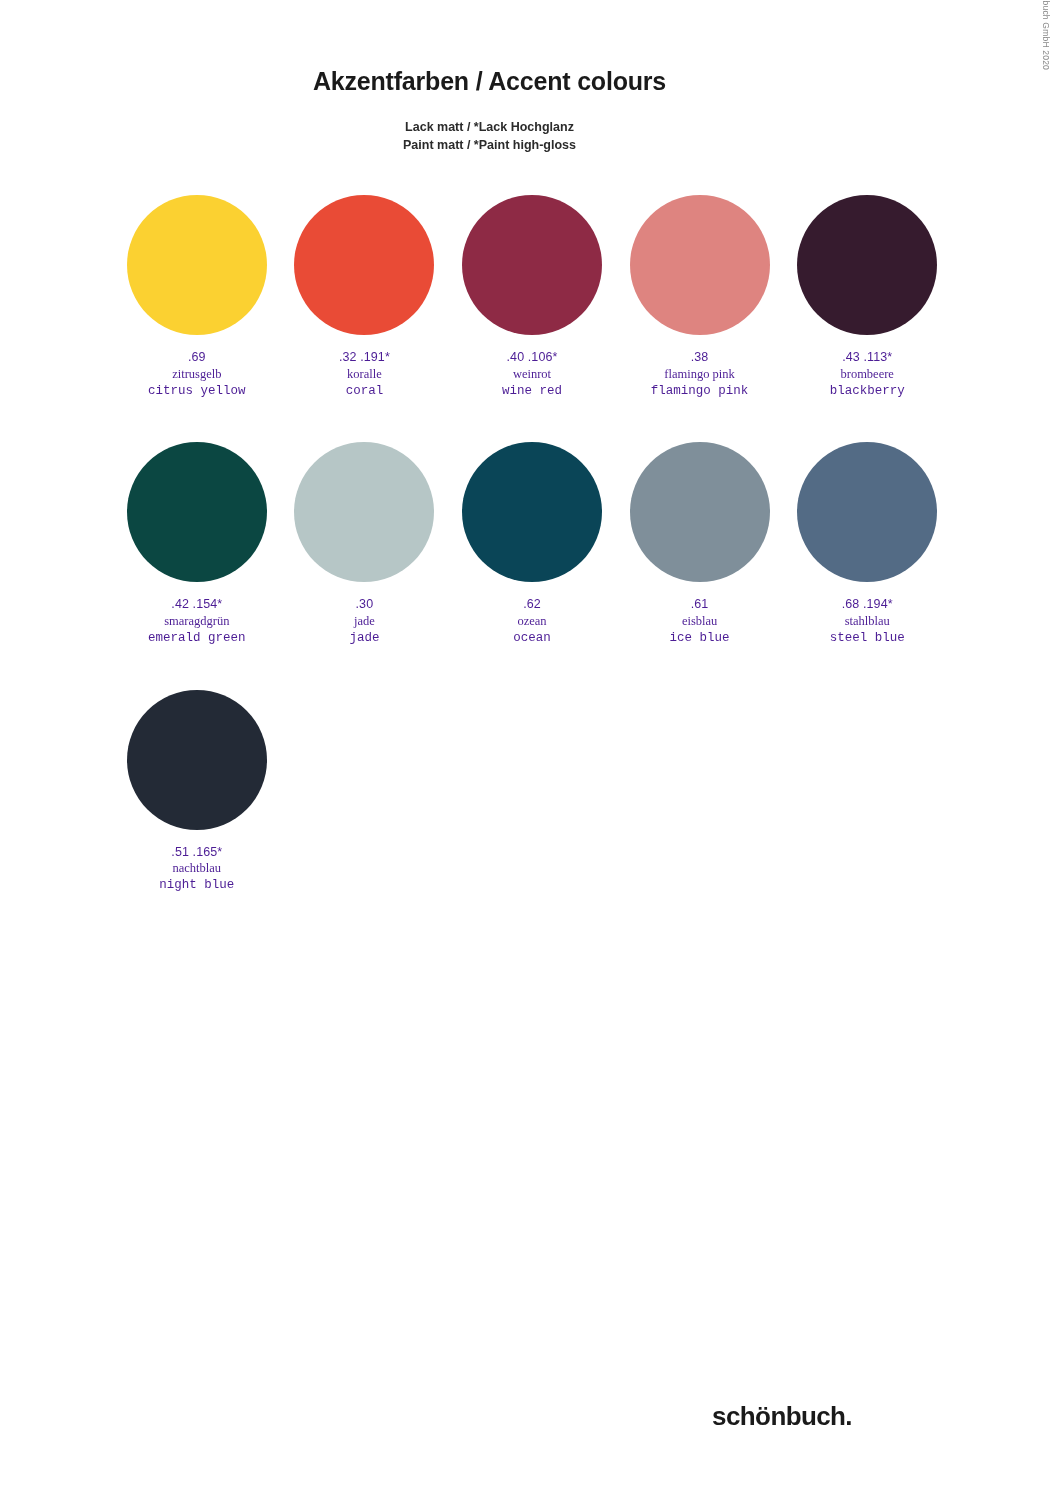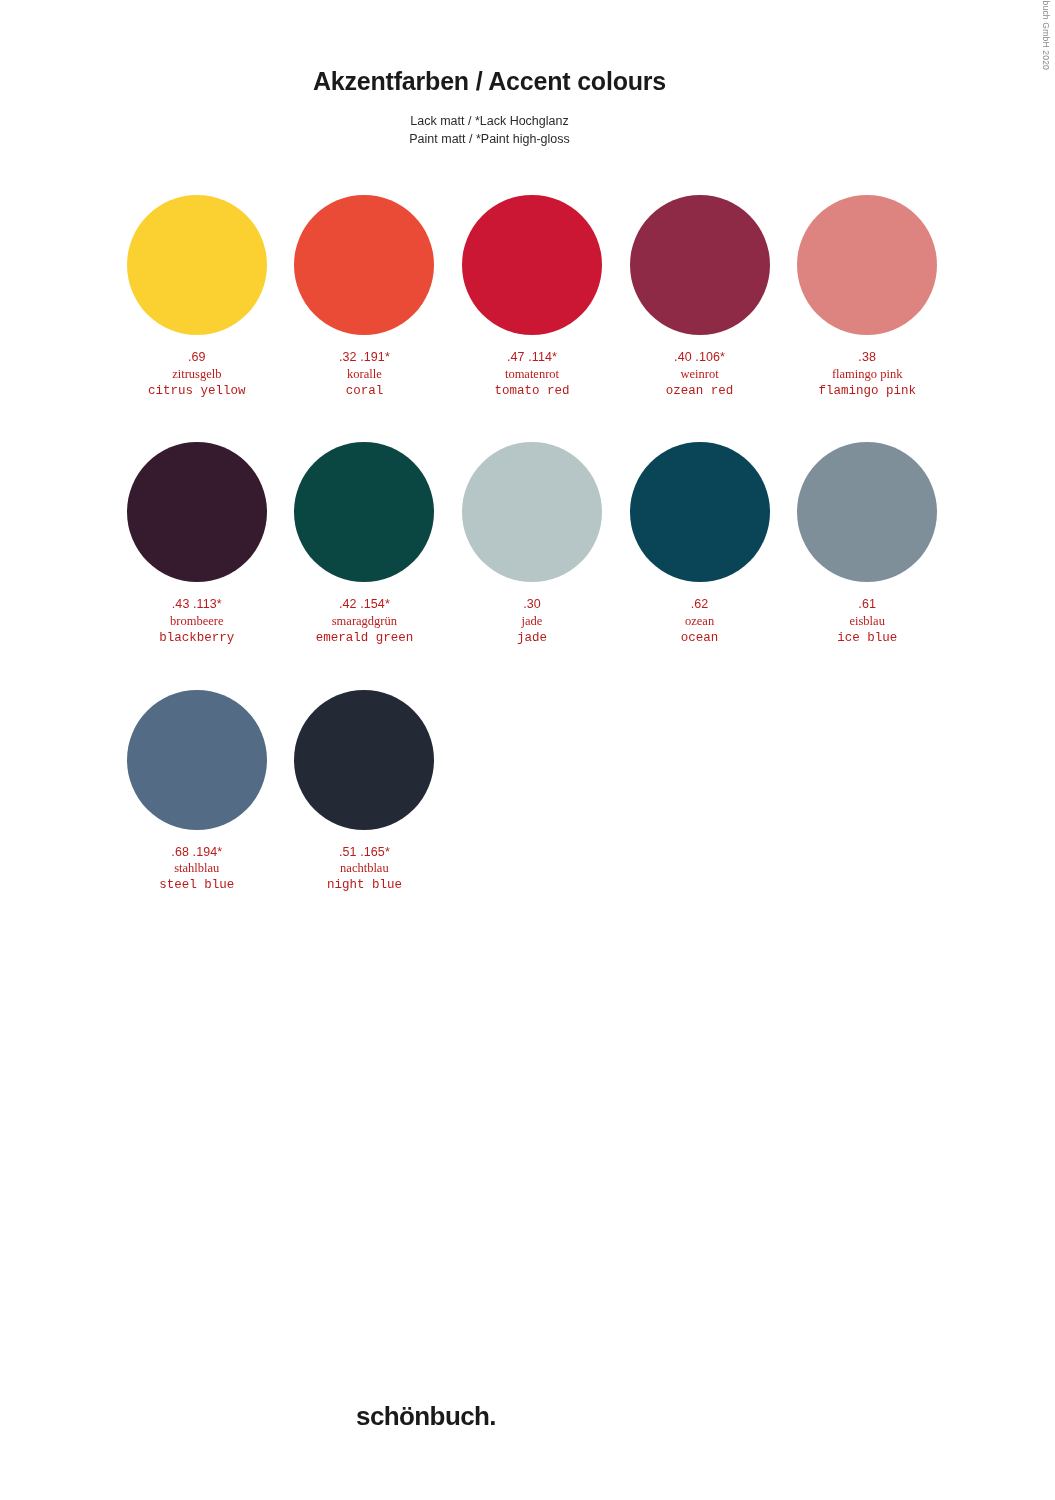--- a/index.html
+++ b/index.html
@@ -26,25 +26,25 @@
   }
   .doc-title {
     font-size: 25px;
     font-weight: bold;
     letter-spacing: -0.2px;
     color: #1a1a1a;
     margin: 0;
     line-height: 1.2;
   }
   .subtitle-block {
-    margin-top: 16px;
+    margin-top: 22px;
     font-size: 12.5px;
     line-height: 1.45;
     color: #2b2b2b;
-    font-weight: 400;
+    font-weight: 700;
   }
   .subtitle-line {
     display: block;
   }
 
   
   .copyright {
     position: absolute;
     top: 70px;
     right: 14px;
@@ -74,21 +74,21 @@
   .swatch-disc {
     width: 140px;
     height: 140px;
     border-radius: 50%;
   }
   .swatch-labels {
     margin-top: 14px;
     text-align: center;
     font-size: 12.5px;
     line-height: 1.34;
-    color: #b91c1c;
+    color: #4c1d95;
     font-weight: 500;
   }
   .swatch-code {
     display: block;
     letter-spacing: 0.1px;
   }
   .swatch-name-de {
     display: block;
     font-family: Liberation Serif, serif;
   }
@@ -96,21 +96,21 @@
     display: block;
     font-family: Liberation Mono, monospace;
   }
 
   
   .page-footer {
     position: absolute;
     bottom: 68px;
     left: 0;
     width: 852px;
-    text-align: center;
+    text-align: right;
   }
   .brand-logo {
     font-size: 26px;
     font-weight: bold;
     letter-spacing: -0.6px;
     color: #1a1a1a;
   }
 </style>
 </head>
 <body>
@@ -136,33 +136,25 @@
     </div>
     <div class="swatch-cell">
       <div class="swatch-disc" style="background: rgb(233, 75, 54);"></div>
       <div class="swatch-labels">
         <span class="swatch-code">.32 .191*</span>
         <span class="swatch-name-de">koralle</span>
         <span class="swatch-name-en">coral</span>
       </div>
     </div>
     <div class="swatch-cell">
-      <div class="swatch-disc" style="background: rgb(203, 23, 51);"></div>
-      <div class="swatch-labels">
-        <span class="swatch-code">.47 .114*</span>
-        <span class="swatch-name-de">tomatenrot</span>
-        <span class="swatch-name-en">tomato red</span>
-      </div>
-    </div>
-    <div class="swatch-cell">
       <div class="swatch-disc" style="background: rgb(142, 42, 69);"></div>
       <div class="swatch-labels">
         <span class="swatch-code">.40 .106*</span>
         <span class="swatch-name-de">weinrot</span>
-        <span class="swatch-name-en">ozean red</span>
+        <span class="swatch-name-en">wine red</span>
       </div>
     </div>
     <div class="swatch-cell">
       <div class="swatch-disc" style="background: rgb(222, 132, 128);"></div>
       <div class="swatch-labels">
         <span class="swatch-code">.38</span>
         <span class="swatch-name-de">flamingo pink</span>
         <span class="swatch-name-en">flamingo pink</span>
       </div>
     </div>

